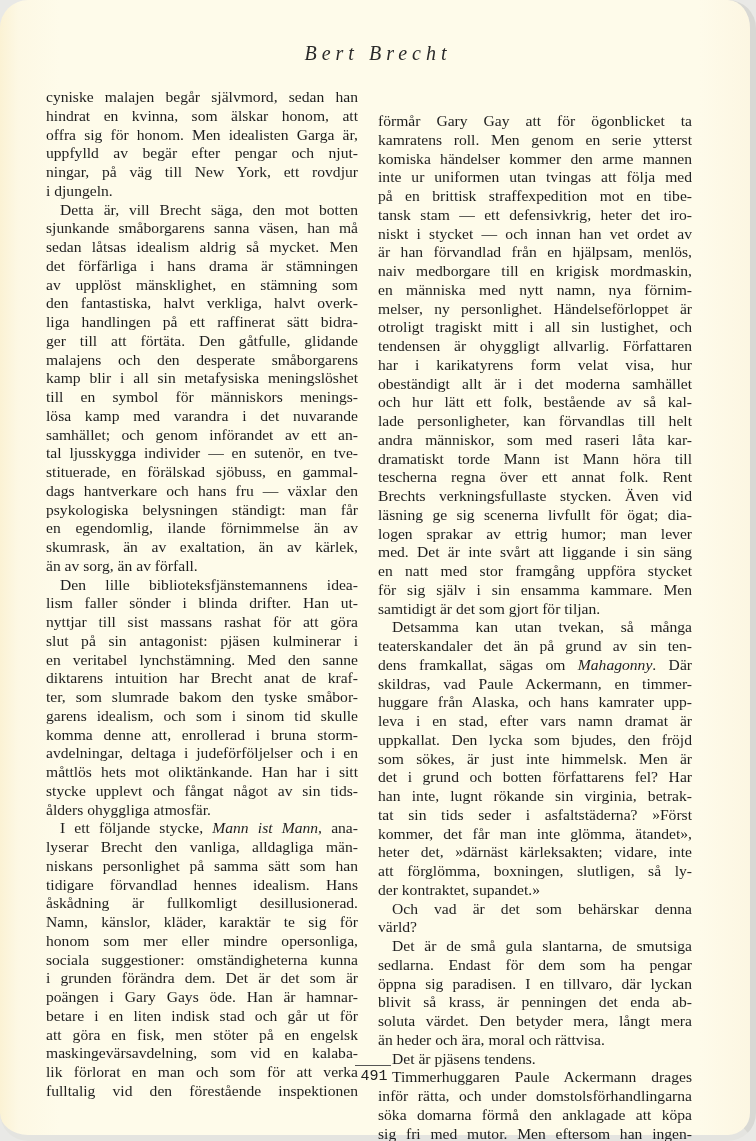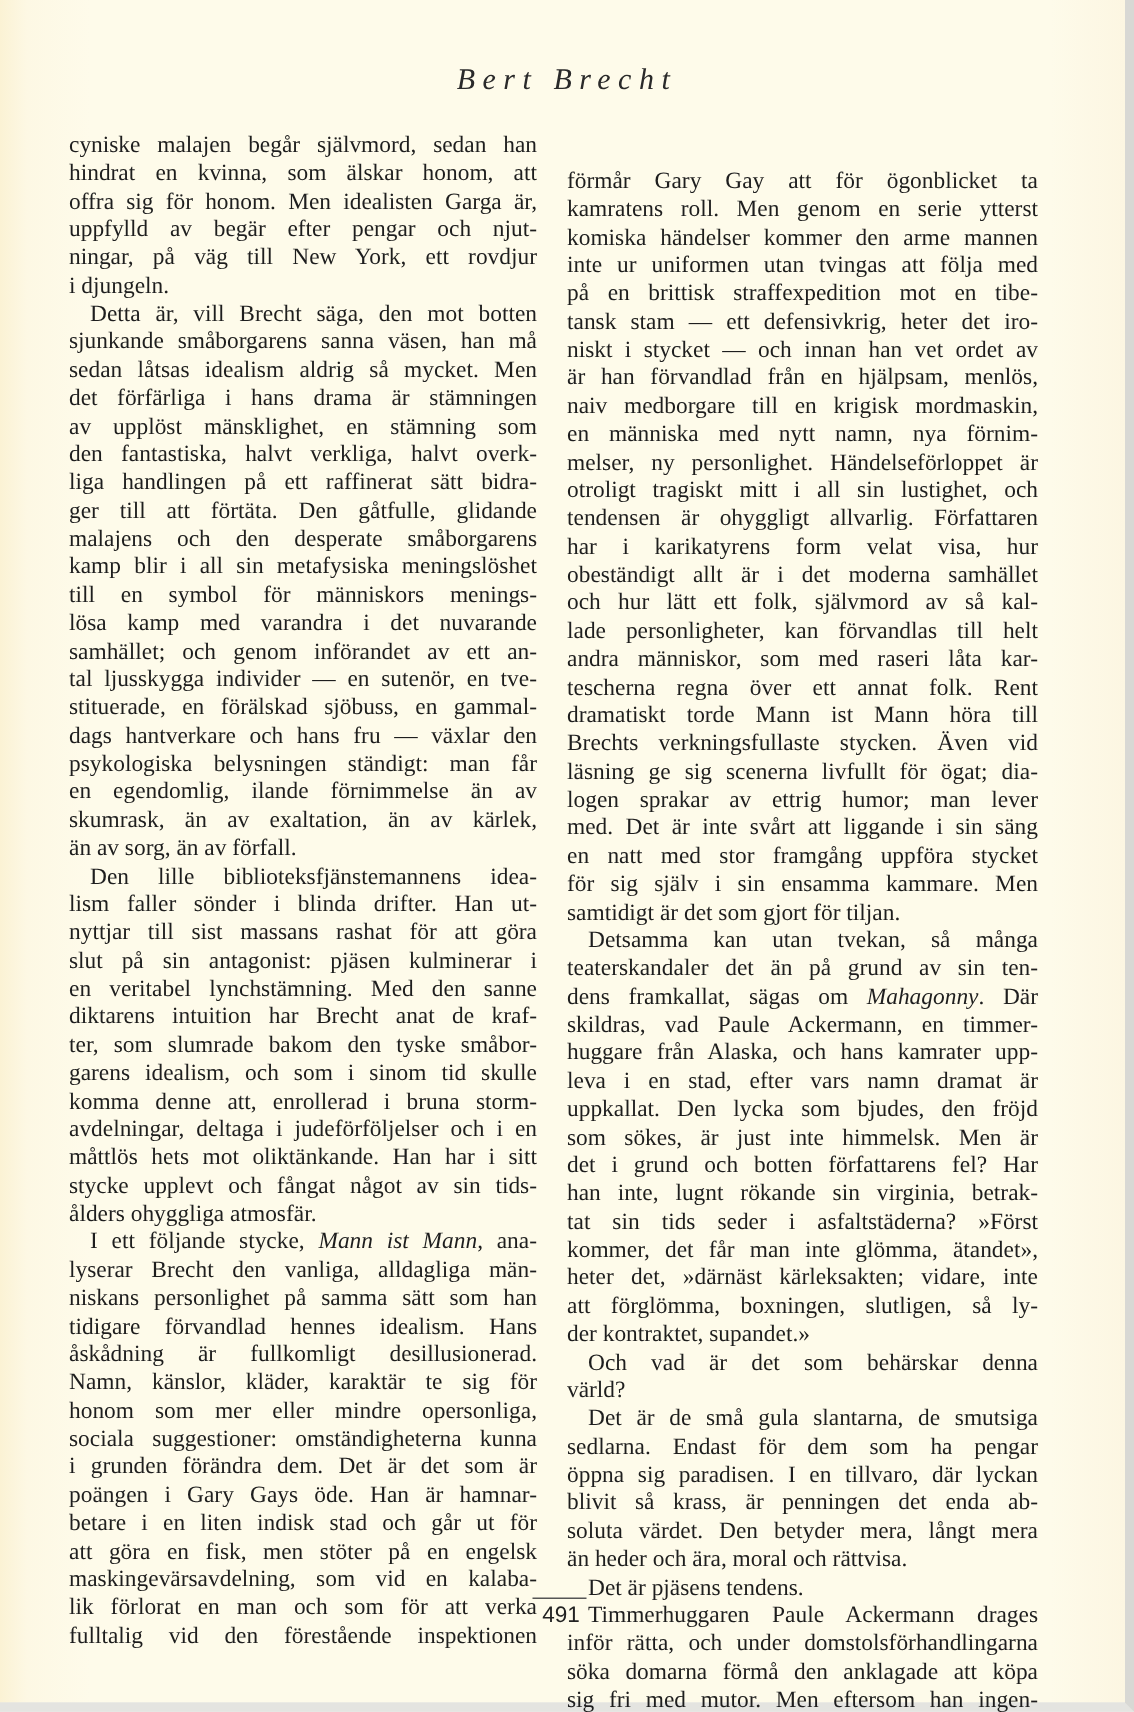--- a/index.html
+++ b/index.html
@@ -7,20 +7,21 @@
     width: 756px; height: 1141px; overflow: hidden;
     background: #e9e9e6;
     font-family: "DejaVu Serif", "Liberation Serif", serif;
   }
   .page {
     position: absolute; left: 0; top: 0;
     width: 750px; height: 1135px;
     background: linear-gradient(90deg, #fbf2d4 0px, #fdf8e4 18px, #fefbea 60px, #fefbea 700px, #fcf6e2 750px);
     border-right: 6px solid #d8d8d4;
     border-bottom: 6px solid #e4e4e0;
+    border-radius: 28px;
   }
   .running-head {
     position: absolute; top: 42px; left: 0; width: 756px;
     text-align: center;
     font-family: "Liberation Serif", serif;
     font-style: italic;
     font-size: 20px;
     letter-spacing: 5px;
     color: #2a2a2a;
   }
@@ -43,21 +44,21 @@
   }
   .line.last { text-align-last: left; }
   .line.indent { padding-left: 14px; }
   .folio-rule {
     position: absolute; left: 355px; top: 1065px;
     width: 36px; height: 1px; background: #555;
   }
   .folio {
     position: absolute; left: 352px; top: 1068px;
     width: 44px; text-align: center;
-    font-family: Liberation Sans, sans-serif;
+    font-family: Liberation Mono, monospace;
     font-size: 15px; color: #222;
   }
   em { }
 </style>
 </head>
 <body>
 
 <div class="page">
   <div class="running-head">Bert Brecht</div>
 
@@ -126,25 +127,25 @@
       <div class="line">tansk stam — ett defensivkrig, heter det iro-</div>
       <div class="line">niskt i stycket — och innan han vet ordet av</div>
       <div class="line">är han förvandlad från en hjälpsam, menlös,</div>
       <div class="line">naiv medborgare till en krigisk mordmaskin,</div>
       <div class="line">en människa med nytt namn, nya förnim-</div>
       <div class="line">melser, ny personlighet. Händelseförloppet är</div>
       <div class="line">otroligt tragiskt mitt i all sin lustighet, och</div>
       <div class="line">tendensen är ohyggligt allvarlig. Författaren</div>
       <div class="line">har i karikatyrens form velat visa, hur</div>
       <div class="line">obeständigt allt är i det moderna samhället</div>
-      <div class="line">och hur lätt ett folk, självmord av så kal-</div>
+      <div class="line">och hur lätt ett folk, bestående av så kal-</div>
       <div class="line">lade personligheter, kan förvandlas till helt</div>
       <div class="line">andra människor, som med raseri låta kar-</div>
+      <div class="line">dramatiskt torde Mann ist Mann höra till</div>
       <div class="line">tescherna regna över ett annat folk. Rent</div>
-      <div class="line">dramatiskt torde Mann ist Mann höra till</div>
       <div class="line">Brechts verkningsfullaste stycken. Även vid</div>
       <div class="line">läsning ge sig scenerna livfullt för ögat; dia-</div>
       <div class="line">logen sprakar av ettrig humor; man lever</div>
       <div class="line">med. Det är inte svårt att liggande i sin säng</div>
       <div class="line">en natt med stor framgång uppföra stycket</div>
       <div class="line">för sig själv i sin ensamma kammare. Men</div>
       <div class="line last">samtidigt är det som gjort för tiljan.</div>
       <div class="line indent">Detsamma kan utan tvekan, så många</div>
       <div class="line">teaterskandaler det än på grund av sin ten-</div>
       <div class="line"><span>dens framkallat, sägas om </span><em>Mahagonny</em><span>. Där</span></div>

